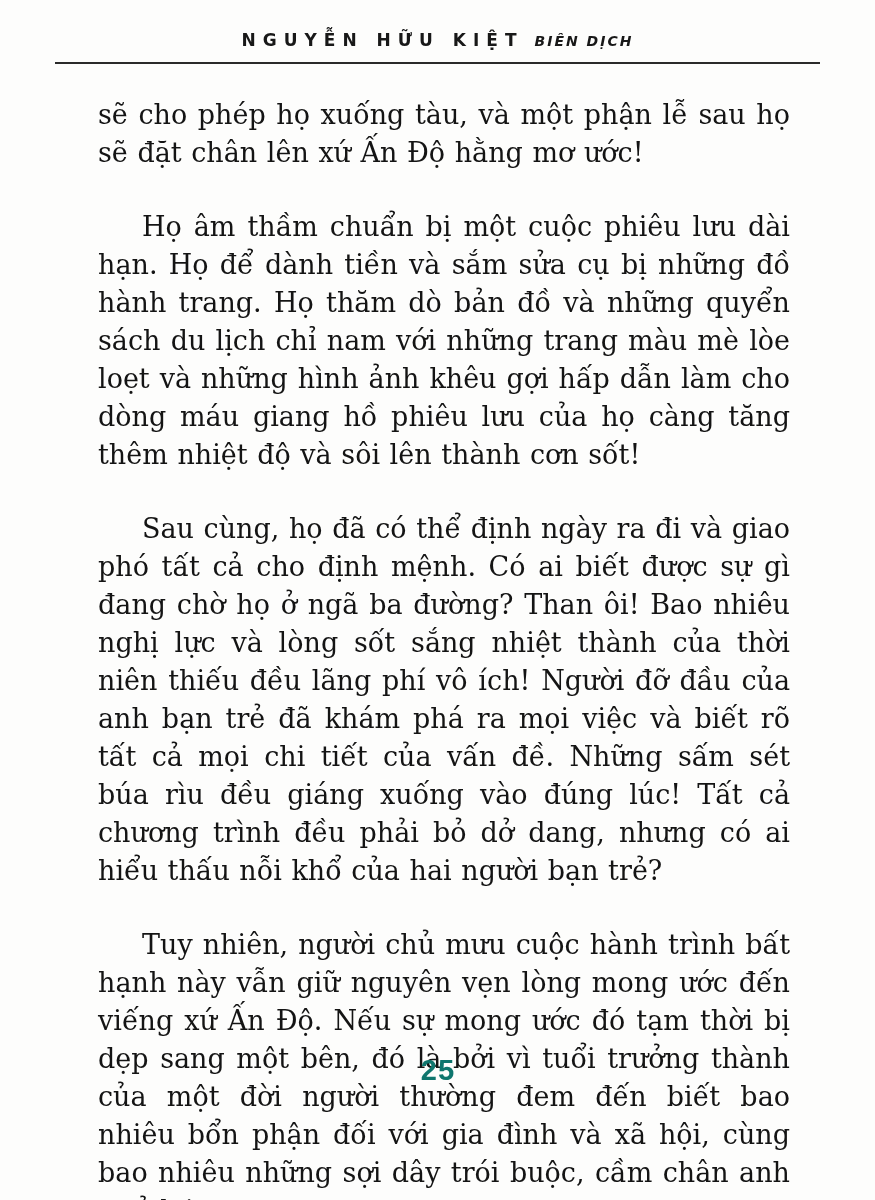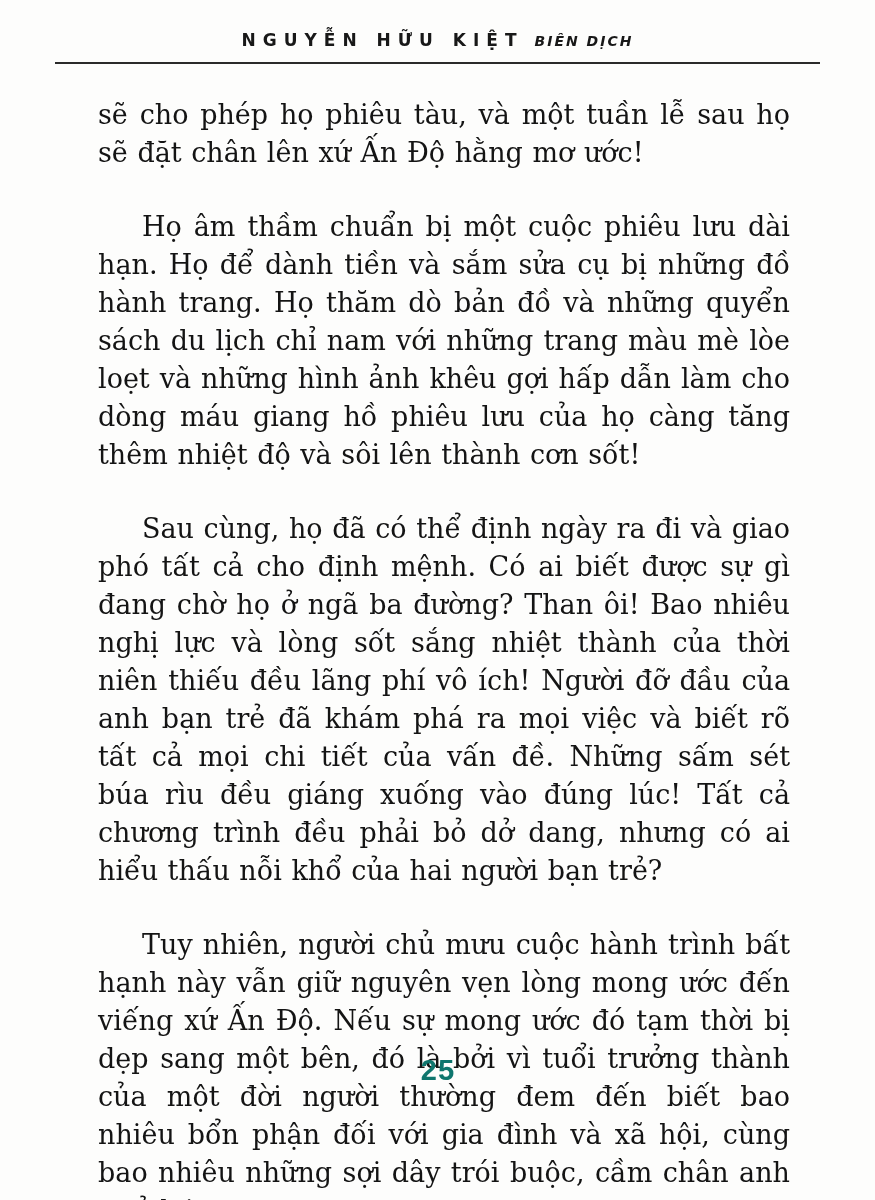--- a/index.html
+++ b/index.html
@@ -96,21 +96,21 @@
 <div class="page">
 
   <div class="running-header">
     <span class="author">NGUYỄN HỮU KIỆT</span>
     <span class="role">BIÊN DỊCH</span>
   </div>
 
   <div class="header-rule"></div>
 
   <div class="text-block">
-    <p>sẽ cho phép họ phiêu tàu, và một tuần lễ sau họ sẽ đặt chân lên xứ Ấn Độ hằng mơ ước!</p>
+    <p>sẽ cho phép họ xuống tàu, và một phận lễ sau họ sẽ đặt chân lên xứ Ấn Độ hằng mơ ước!</p>
     <p class="indent">Họ âm thầm chuẩn bị một cuộc phiêu lưu dài hạn. Họ để dành tiền và sắm sửa cụ bị những đồ hành trang. Họ thăm dò bản đồ và những quyển sách du lịch chỉ nam với những trang màu mè lòe loẹt và những hình ảnh khêu gợi hấp dẫn làm cho dòng máu giang hồ phiêu lưu của họ càng tăng thêm nhiệt độ và sôi lên thành cơn sốt!</p>
     <p class="indent">Sau cùng, họ đã có thể định ngày ra đi và giao phó tất cả cho định mệnh. Có ai biết được sự gì đang chờ họ ở ngã ba đường? Than ôi! Bao nhiêu nghị lực và lòng sốt sắng nhiệt thành của thời niên thiếu đều lãng phí vô ích! Người đỡ đầu của anh bạn trẻ đã khám phá ra mọi việc và biết rõ tất cả mọi chi tiết của vấn đề. Những sấm sét búa rìu đều giáng xuống vào đúng lúc! Tất cả chương trình đều phải bỏ dở dang, nhưng có ai hiểu thấu nỗi khổ của hai người bạn trẻ?</p>
     <p class="indent">Tuy nhiên, người chủ mưu cuộc hành trình bất hạnh này vẫn giữ nguyên vẹn lòng mong ước đến viếng xứ Ấn Độ. Nếu sự mong ước đó tạm thời bị dẹp sang một bên, đó là bởi vì tuổi trưởng thành của một đời người thường đem đến biết bao nhiêu bổn phận đối với gia đình và xã hội, cùng bao nhiêu những sợi dây trói buộc, cầm chân anh ta ở lại.</p>
 
   </div>
 
   <div class="page-number">25</div>
 
 
 </div>

